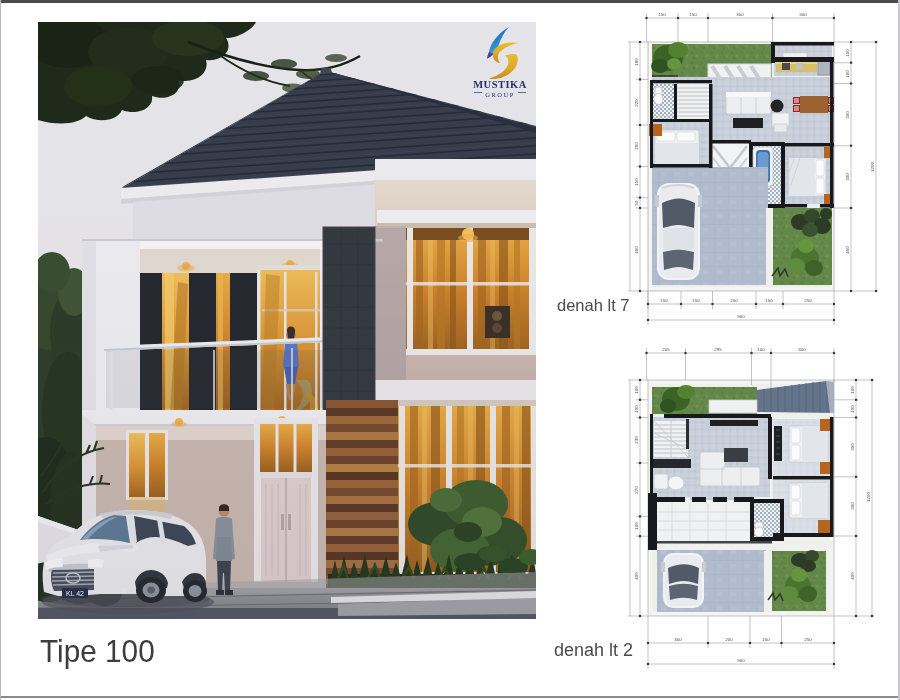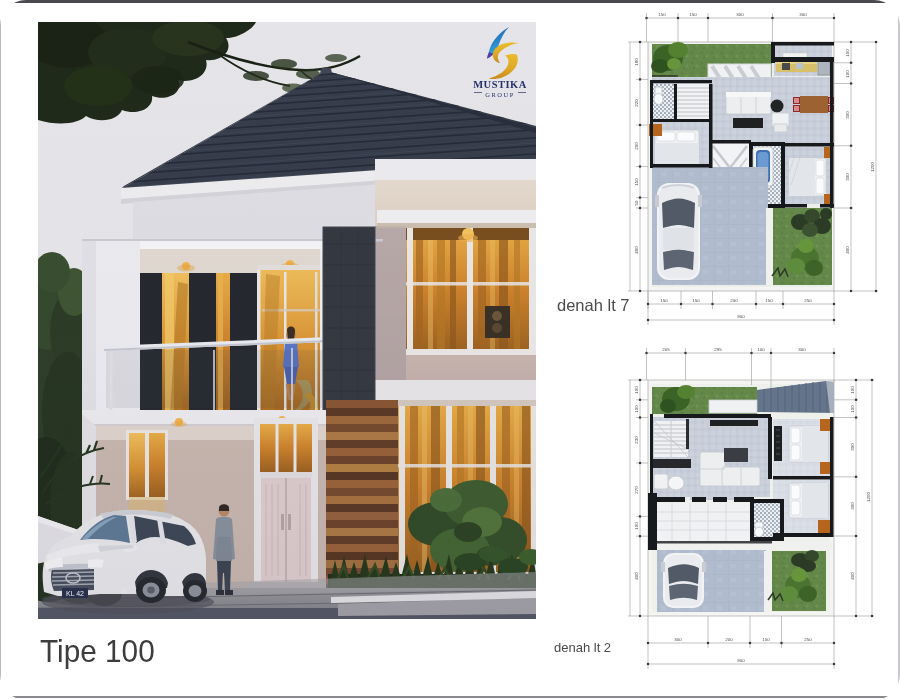--- a/index.html
+++ b/index.html
@@ -1,17 +1,17 @@
 <!DOCTYPE html>
 <html><head>
 <meta charset="utf-8">
 <style>
 html,body{margin:0;padding:0;background:#fff}
 .page{position:relative;width:900px;height:700px;background:#ffffff;overflow:hidden;
-  font-family:"Liberation Sans",sans-serif;border-radius:26px;}
+  font-family:"Liberation Sans",sans-serif;}
 .abs{position:absolute}
 </style>
 </head>
 <body>
 <div class="page">
 
 <div class="abs" style="left:0;top:0;width:900px;height:3px;background:#4b4b4f"></div>
 
 <div class="abs" style="left:0;top:696px;width:900px;height:2px;background:#8a8a8e"></div>
 
@@ -479,21 +479,21 @@
     <text x="462" y="66" font-size="10.5" font-weight="bold" letter-spacing="0.5">MUSTIKA</text>
     <text x="462" y="75" font-size="6.5" letter-spacing="1.5">GROUP</text>
     <path d="M436,70.5 h8 M480,70.5 h8" stroke="#28306b" stroke-width="0.7"></path>
   </g>
 </svg>
 
 <div class="abs" style="left:40px;top:633px;font-size:32px;color:#3d3d3f;transform:scaleX(0.93);transform-origin:0 0">Tipe 100</div>
 
 <div class="abs" style="left:557px;top:296px;font-size:16.5px;color:#4a4a4c">denah lt 7</div>
 
-<div class="abs" style="left:554px;top:640px;font-size:13px;color:#4a4a4c">denah lt 2</div>
+<div class="abs" style="left:554px;top:640px;font-size:18px;color:#4a4a4c">denah lt 2</div>
 
 <svg class="abs" style="left:600px;top:0" width="300" height="340" viewBox="600 0 300 340">
   <defs>
     <pattern id="tile" width="7" height="7" patternUnits="userSpaceOnUse">
       <rect width="7" height="7" fill="#c6cdd8"></rect>
       <rect width="3.5" height="3.5" fill="#c1c8d4"></rect>
       <rect x="3.5" y="3.5" width="3.5" height="3.5" fill="#cbd2dc"></rect>
       <path d="M0,0 H7 M0,0 V7" stroke="#d8dee6" stroke-width="0.6"></path>
     </pattern>
     <pattern id="checker" width="4" height="4" patternUnits="userSpaceOnUse">

